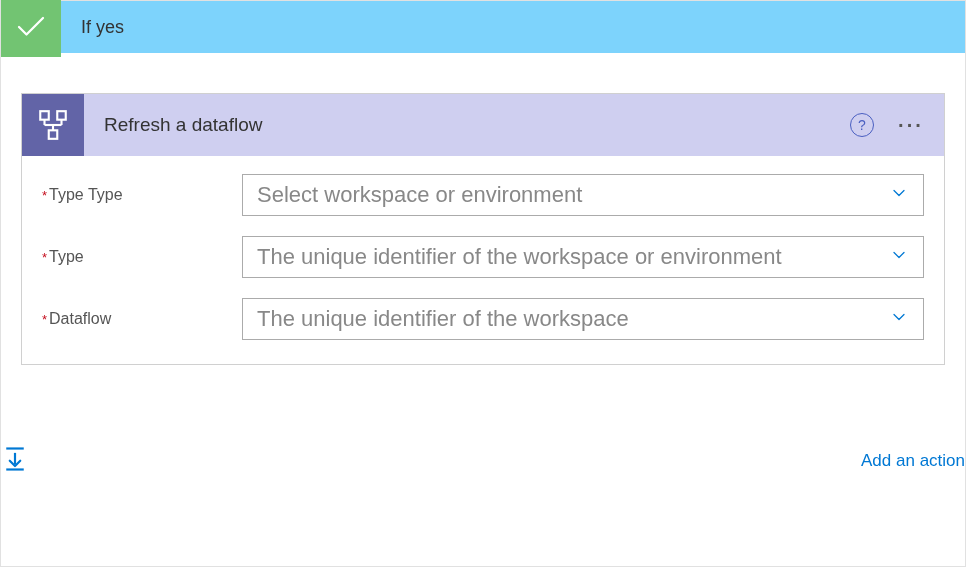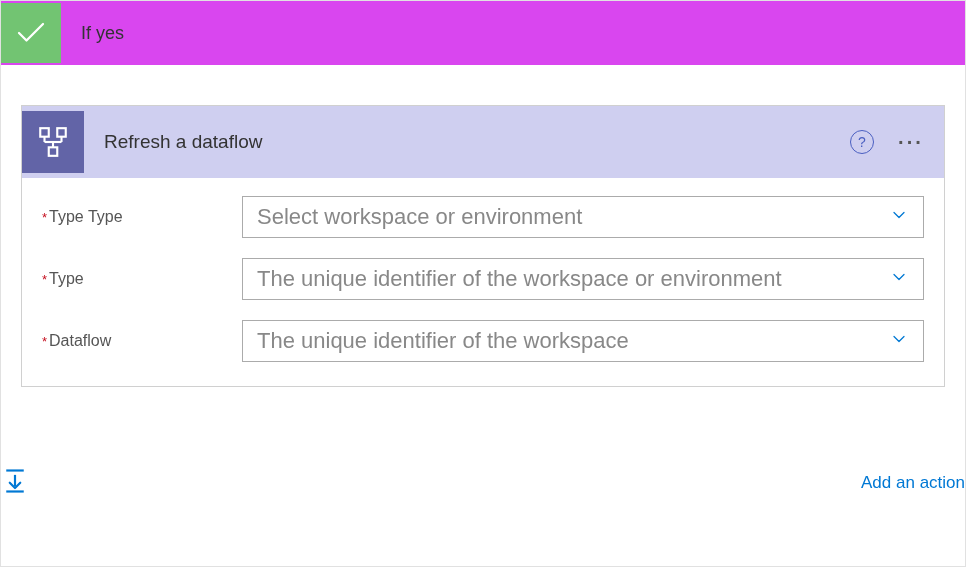--- a/index.html
+++ b/index.html
@@ -12,22 +12,22 @@
       background: #ffffff;
       width: 966px;
       height: 567px;
     }
     .container {
       border: 1px solid #e1e1e1;
       width: 966px;
       height: 567px;
     }
     .header-bar {
-      background: #d946ef;
-      height: 64px;
+      background: #7dd3fc;
+      height: 52px;
       display: flex;
       align-items: center;
     }
     .check-box {
       width: 60px;
       height: 60px;
       background: #72c472;
       display: flex;
       align-items: center;
       justify-content: center;
@@ -37,21 +37,21 @@
       font-size: 18px;
       color: #333;
       font-weight: 400;
     }
     .inner-panel {
       margin: 40px 20px 20px 20px;
       border: 1px solid #d0d0d0;
     }
     .action-header {
       background: #cfcff0;
-      height: 72px;
+      height: 62px;
       display: flex;
       align-items: center;
       padding-right: 20px;
     }
     .action-icon-box {
       width: 62px;
       height: 62px;
       background: #6264a7;
       display: flex;
       align-items: center;

